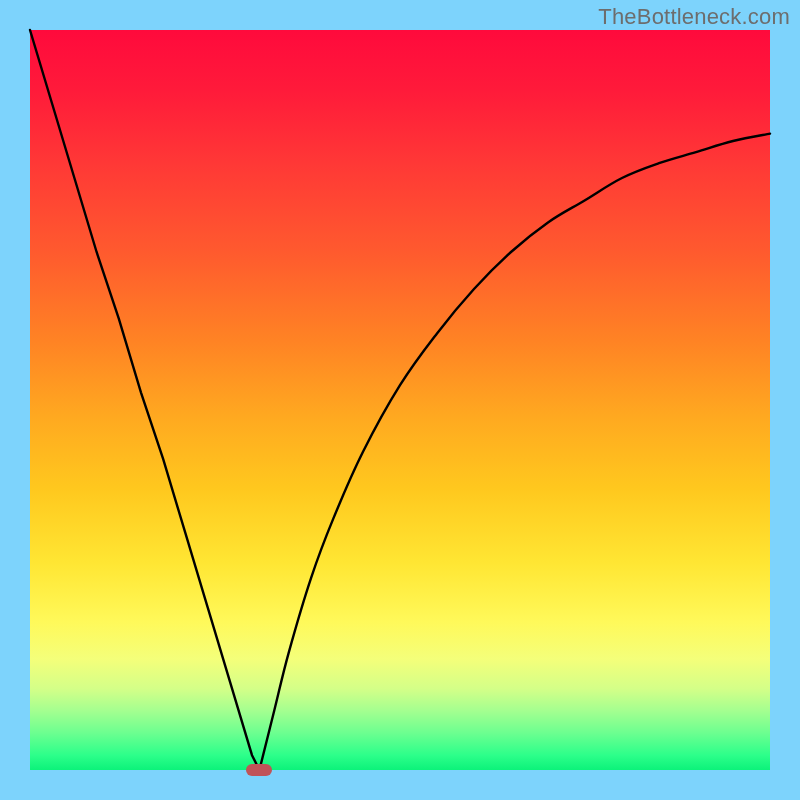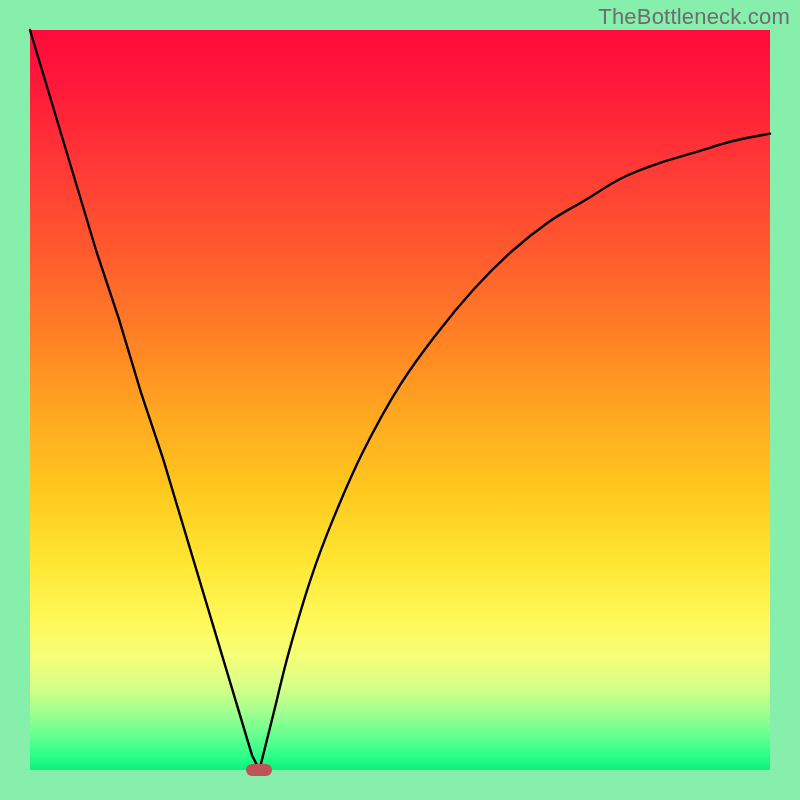--- a/index.html
+++ b/index.html
@@ -8,21 +8,21 @@
     width: 800px;
     height: 800px;
     background: #000;
     font-family: Arial, Helvetica, sans-serif;
     overflow: hidden;
   }
   .frame {
     position: relative;
     width: 800px;
     height: 800px;
-    background: #86efac;
+    background: #7dd3fc;
   }
   .plot-area {
     position: absolute;
     left: 30px;
     top: 30px;
     width: 740px;
     height: 740px;
     
     background: linear-gradient(to bottom,
       #ff0a3c 0%,

